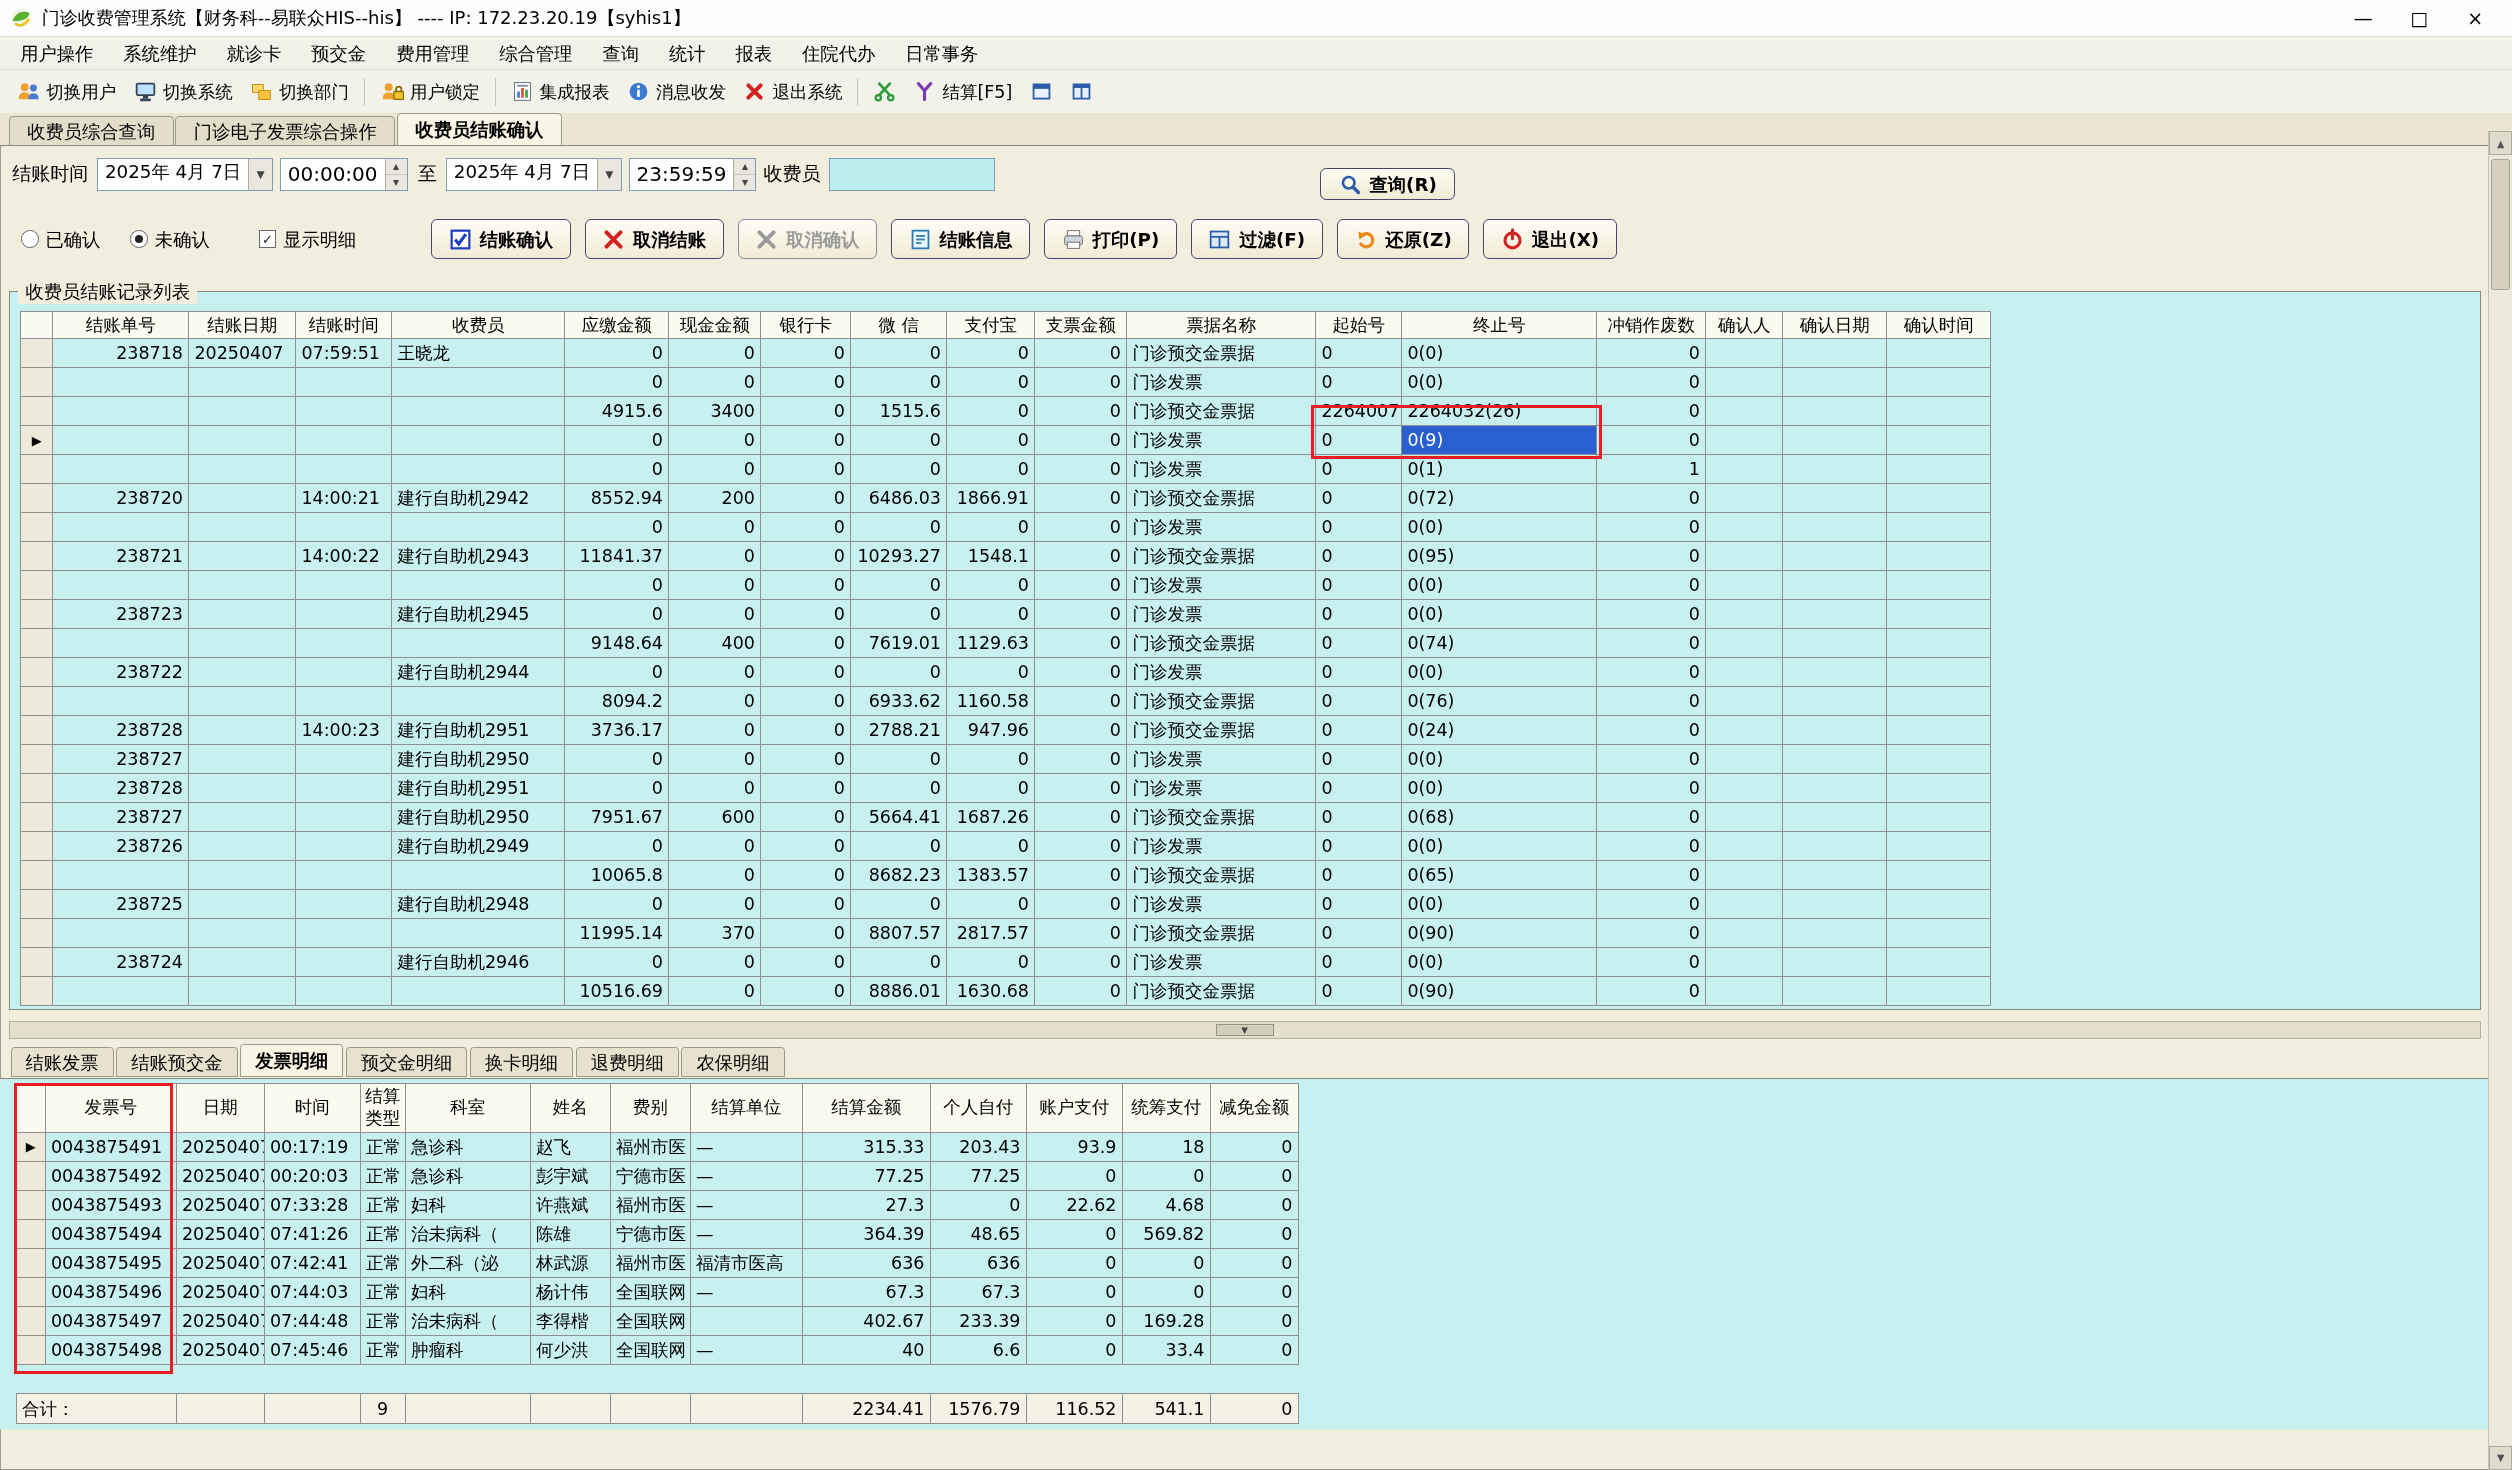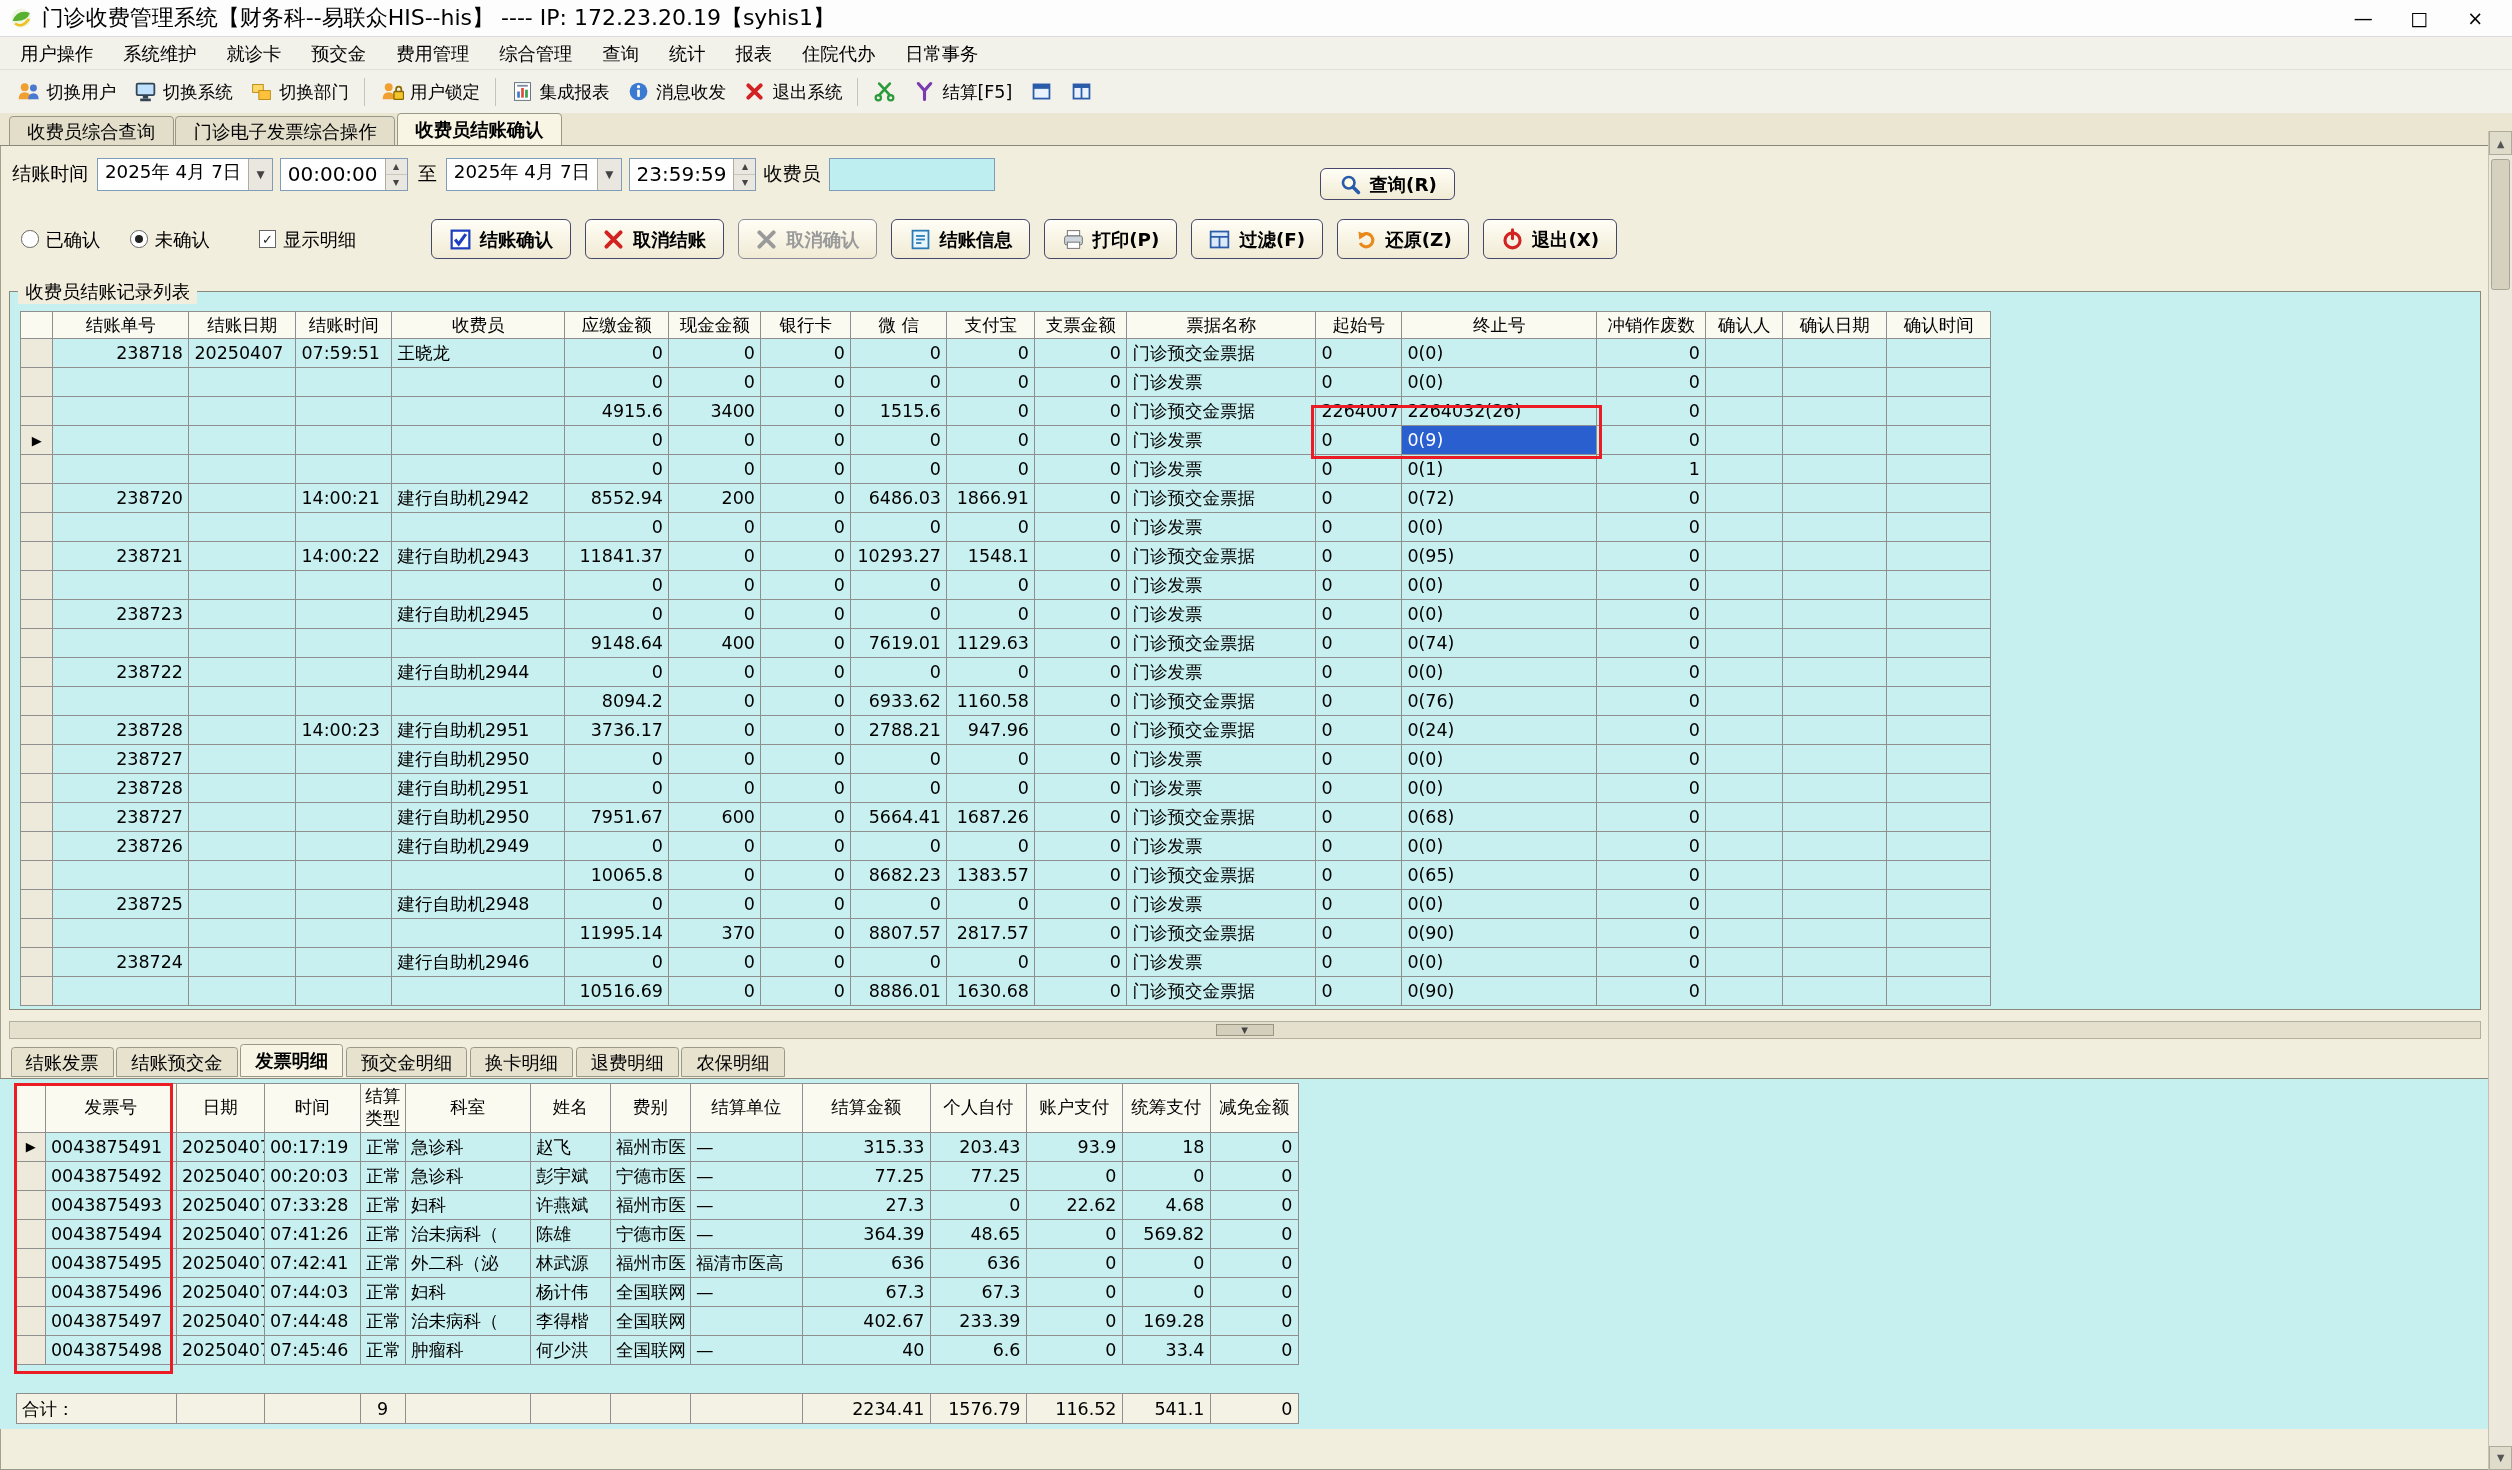--- a/index.html
+++ b/index.html
@@ -5,21 +5,21 @@
   * { margin:0; padding:0; box-sizing:border-box; }
   html,body { width:2512px; height:1470px; }
   body {
     font-family:"DejaVu Sans","Liberation Sans",sans-serif;
     background:#f2eedd; color:#000; position:relative; overflow:hidden;
     box-shadow: inset 0 0 0 0.9px #9a9888;
   }
   
   .titlebar { position:absolute; left:0; top:0; width:100%; height:37px; background:#fdfdfd;
     border-bottom:0.9px solid #dcdcdc; display:flex; align-items:center; padding:0 8.7px; gap:8.7px; }
-  .title-text { font-size:22px; white-space:nowrap; }
+  .title-text { font-size:18px; white-space:nowrap; }
   .win-controls { margin-left:auto; display:flex; }
   .win-btn { width:56px; height:37px; display:flex; align-items:center; justify-content:center; font-size:19px; }
   
   .menubar { position:absolute; left:0; top:37px; width:100%; height:33px; background:#f2f1ea;
     display:flex; align-items:center; padding:0 5.2px; border-bottom:0.9px solid #e2e0d4; }
   .menu-item { padding:0 15px; font-size:18.3px; height:100%; display:flex; align-items:center; white-space:nowrap; }
   
   .toolbar { position:absolute; left:0; top:70px; width:100%; height:44px; background:#f2f1ea;
     border-bottom:0.9px solid #d6d3c6; display:flex; align-items:center; padding:0 7px; }
   .tb { display:flex; align-items:center; gap:6.1px; padding:0 8.7px; height:38px; border:none; background:transparent;

